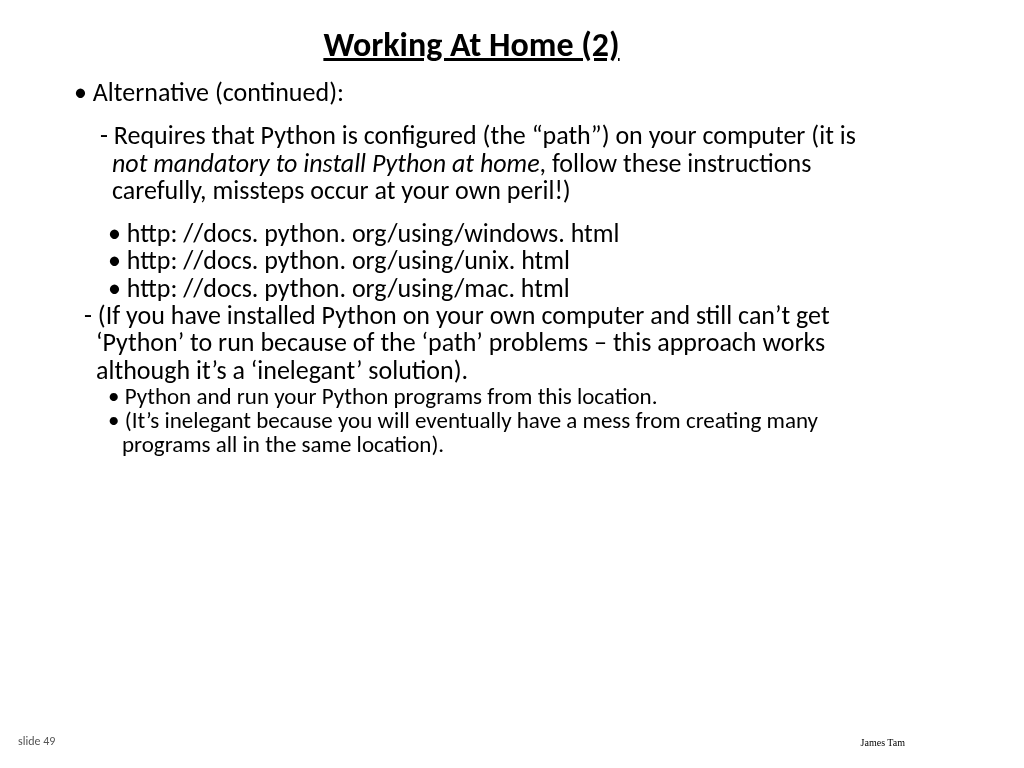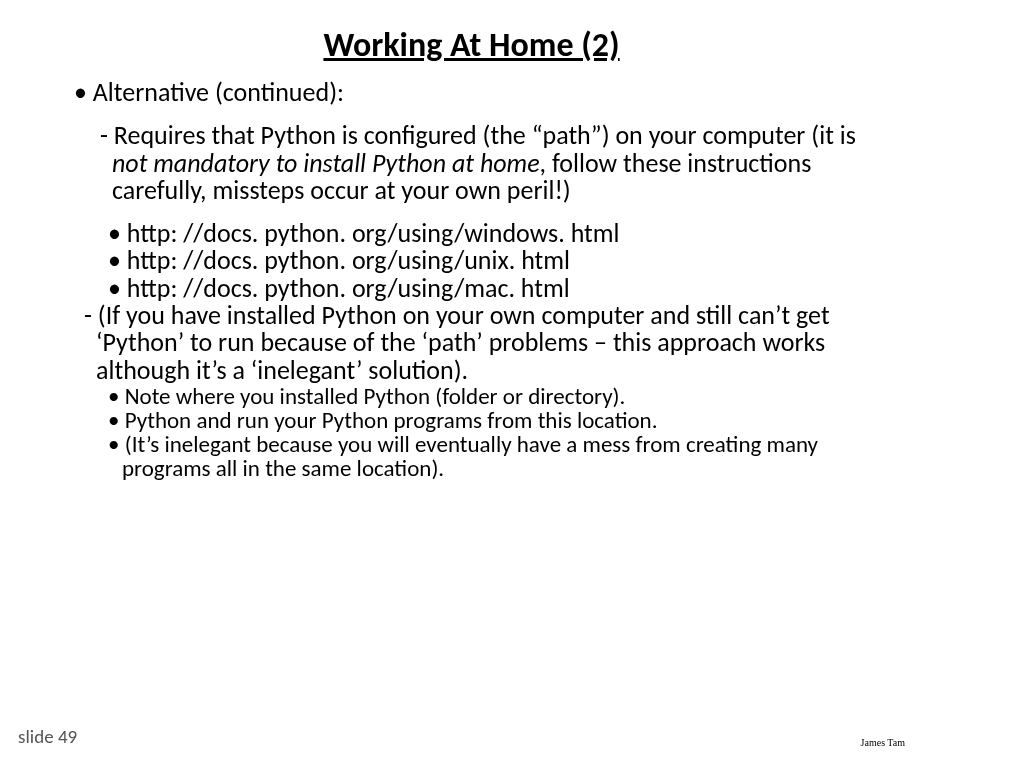--- a/index.html
+++ b/index.html
@@ -57,21 +57,21 @@
     font-size: 23px;
     margin: 0;
   }
   .bullet-dot::before { content: "• "; }
   .bullet-dash::before { content: "- "; }
   .italic { font-style: italic; }
   .footer-left {
     position: absolute;
     left: 18px;
     bottom: 20px;
-    font-size: 19px;
+    font-size: 12px;
     color: #555;
   }
   .footer-right {
     position: absolute;
     right: 22px;
     bottom: 20px;
     font-size: 10px;
     font-family: "Times New Roman", Times, serif;
     color: #000;
   }
@@ -88,21 +88,20 @@
     <div class="lvl1 bullet-dot"><span>Alternative (continued):</span></div>
 
     <div class="lvl2 bullet-dash"><span>Requires that Python is configured (the “path”) on your computer (it is </span><span class="italic"> not mandatory to install Python at home</span><span>, follow these instructions carefully, missteps occur at your own peril!)</span></div>
 
     <div class="lvl3 bullet-dot"><span>http: //docs. python. org/using/windows. html</span></div>
     <div class="lvl3 bullet-dot"><span>http: //docs. python. org/using/unix. html</span></div>
     <div class="lvl3 bullet-dot"><span>http: //docs. python. org/using/mac. html</span></div>
 
     <div class="lvl2b bullet-dash"><span>(If you have installed Python on your own computer and still can’t get ‘Python’ to run because of the ‘path’ problems – this approach works although it’s a ‘inelegant’ solution).</span></div>
 
-    <div class="notes bullet-dot"><span>Note where you installed Python (folder or directory).</span></div>
     <div class="notes bullet-dot"><span>Python and run your Python programs from this location.</span></div>
     <div class="notes bullet-dot"><span>(It’s inelegant because you will eventually have a mess from creating many programs all in the same location).</span></div>
 
   </div>
 
   <div class="footer-left">slide 49</div>
   <div class="footer-right">James Tam</div>
 </div>
 
 </body></html>

